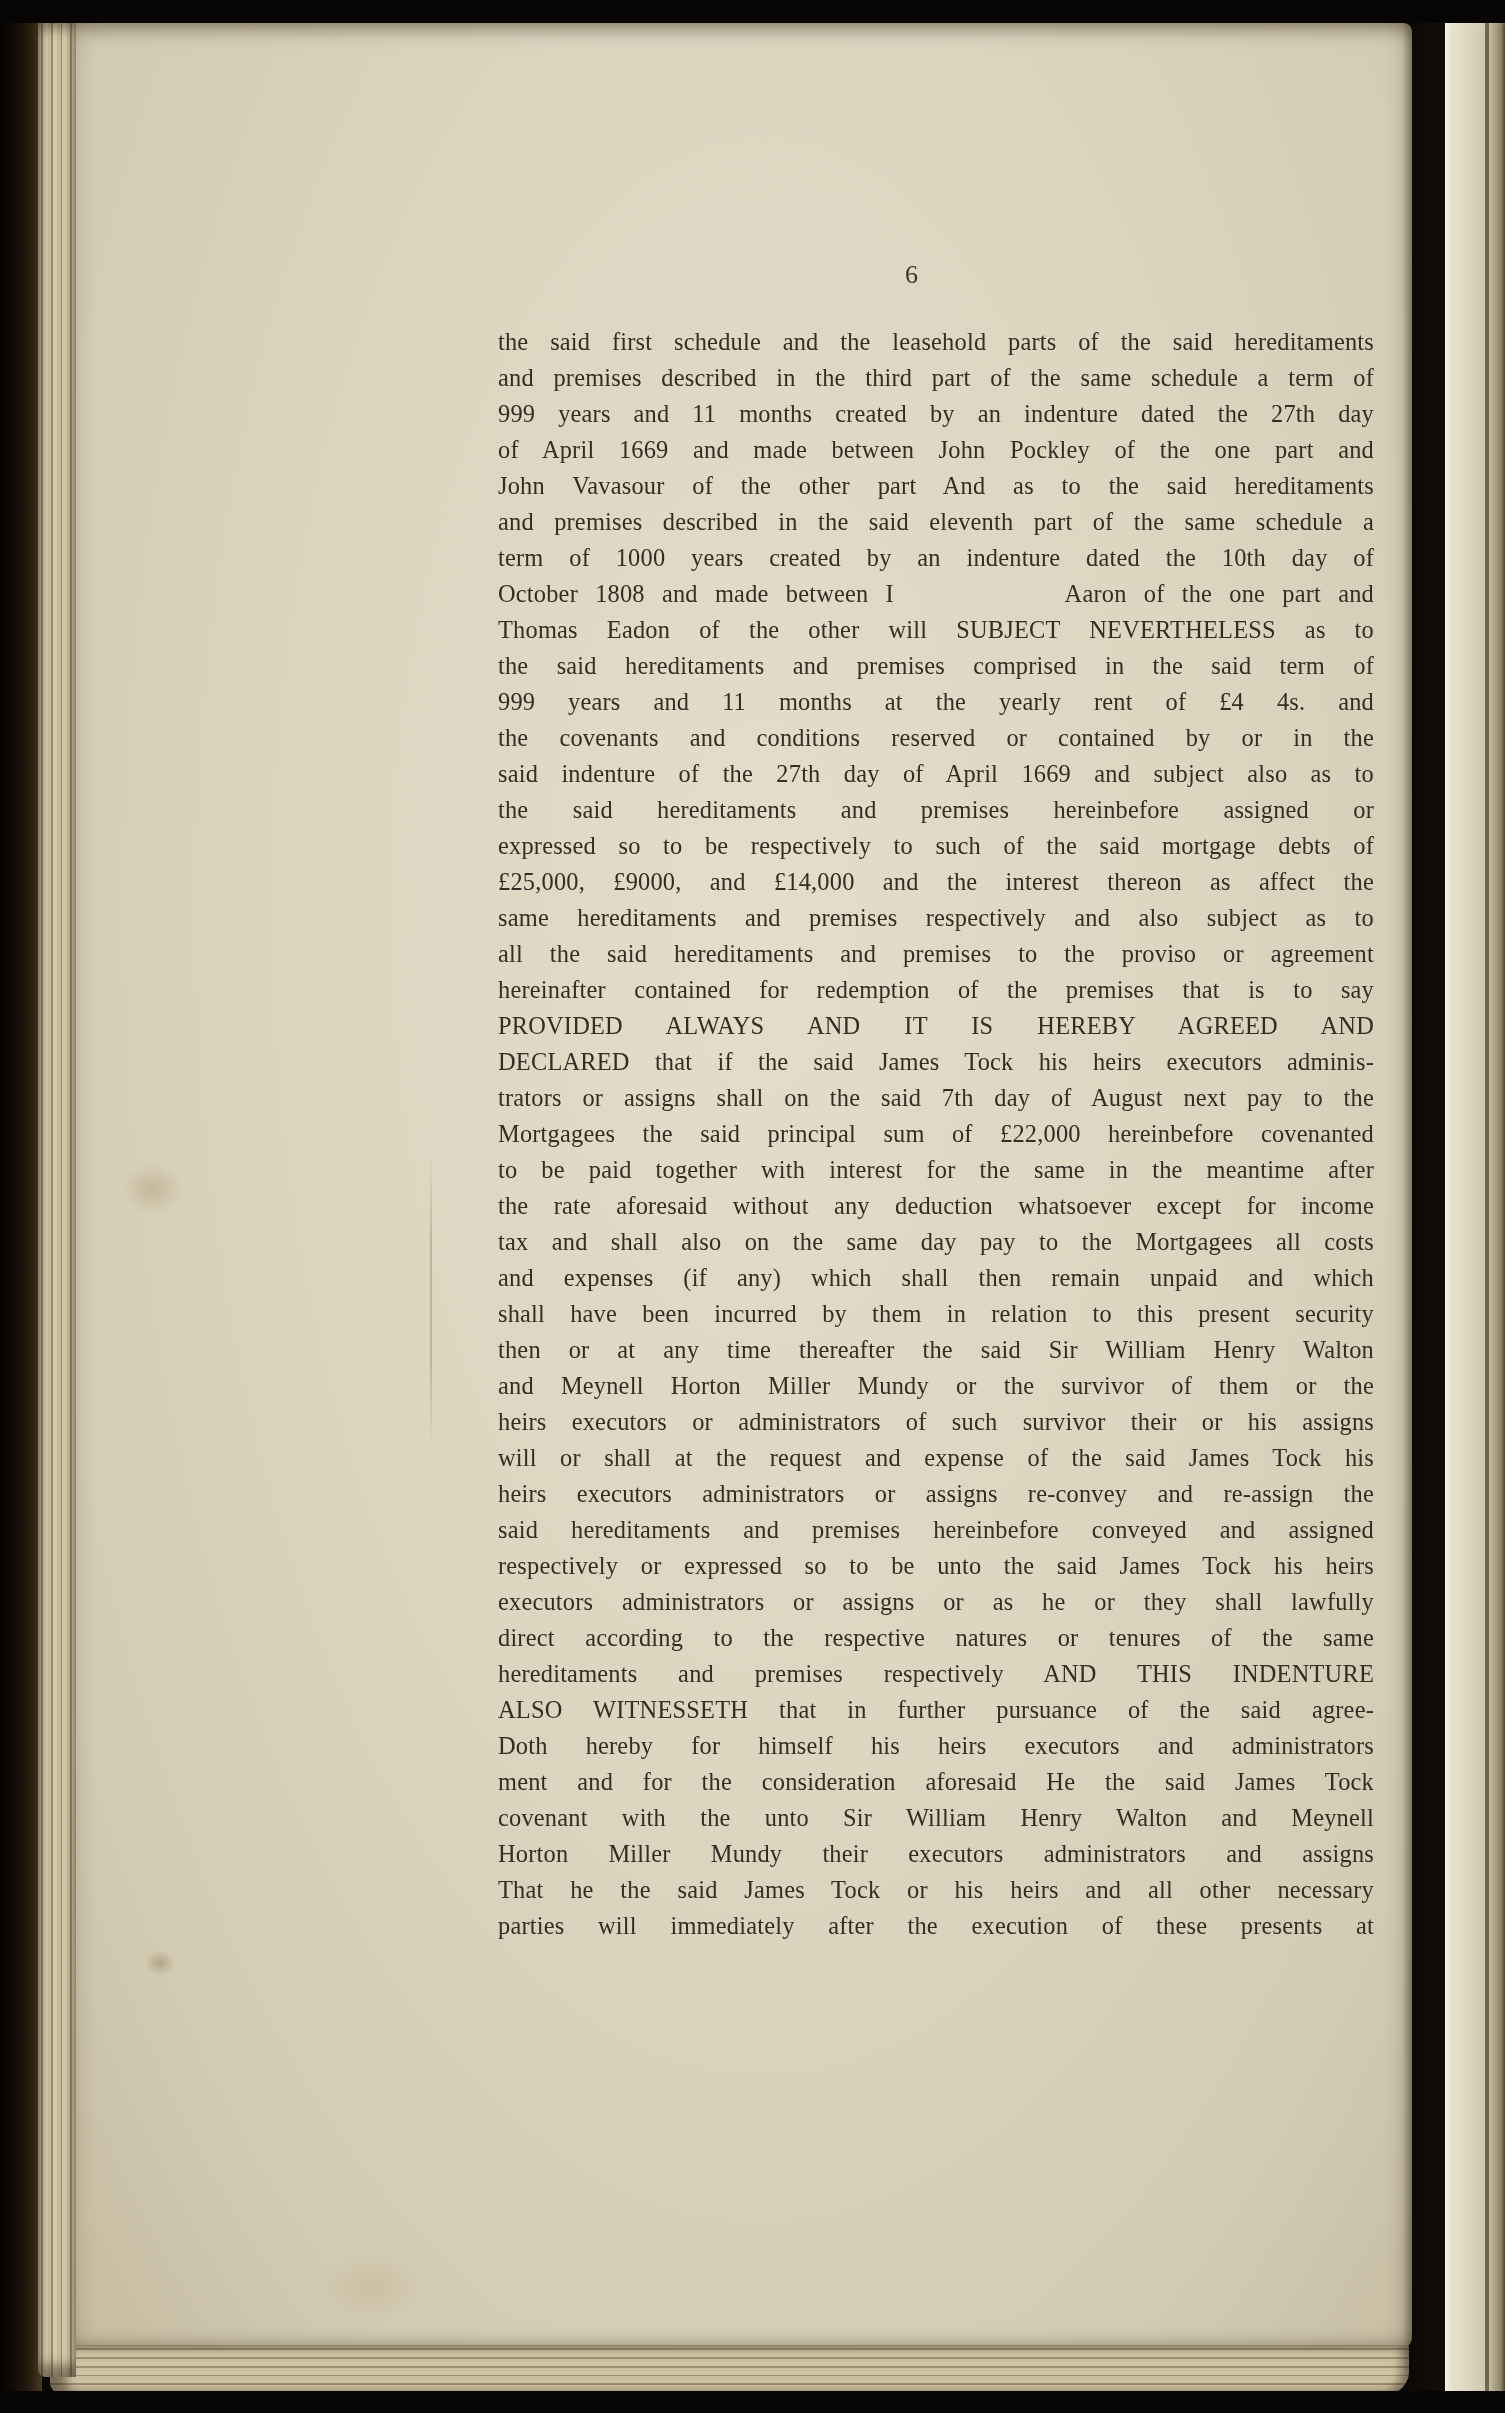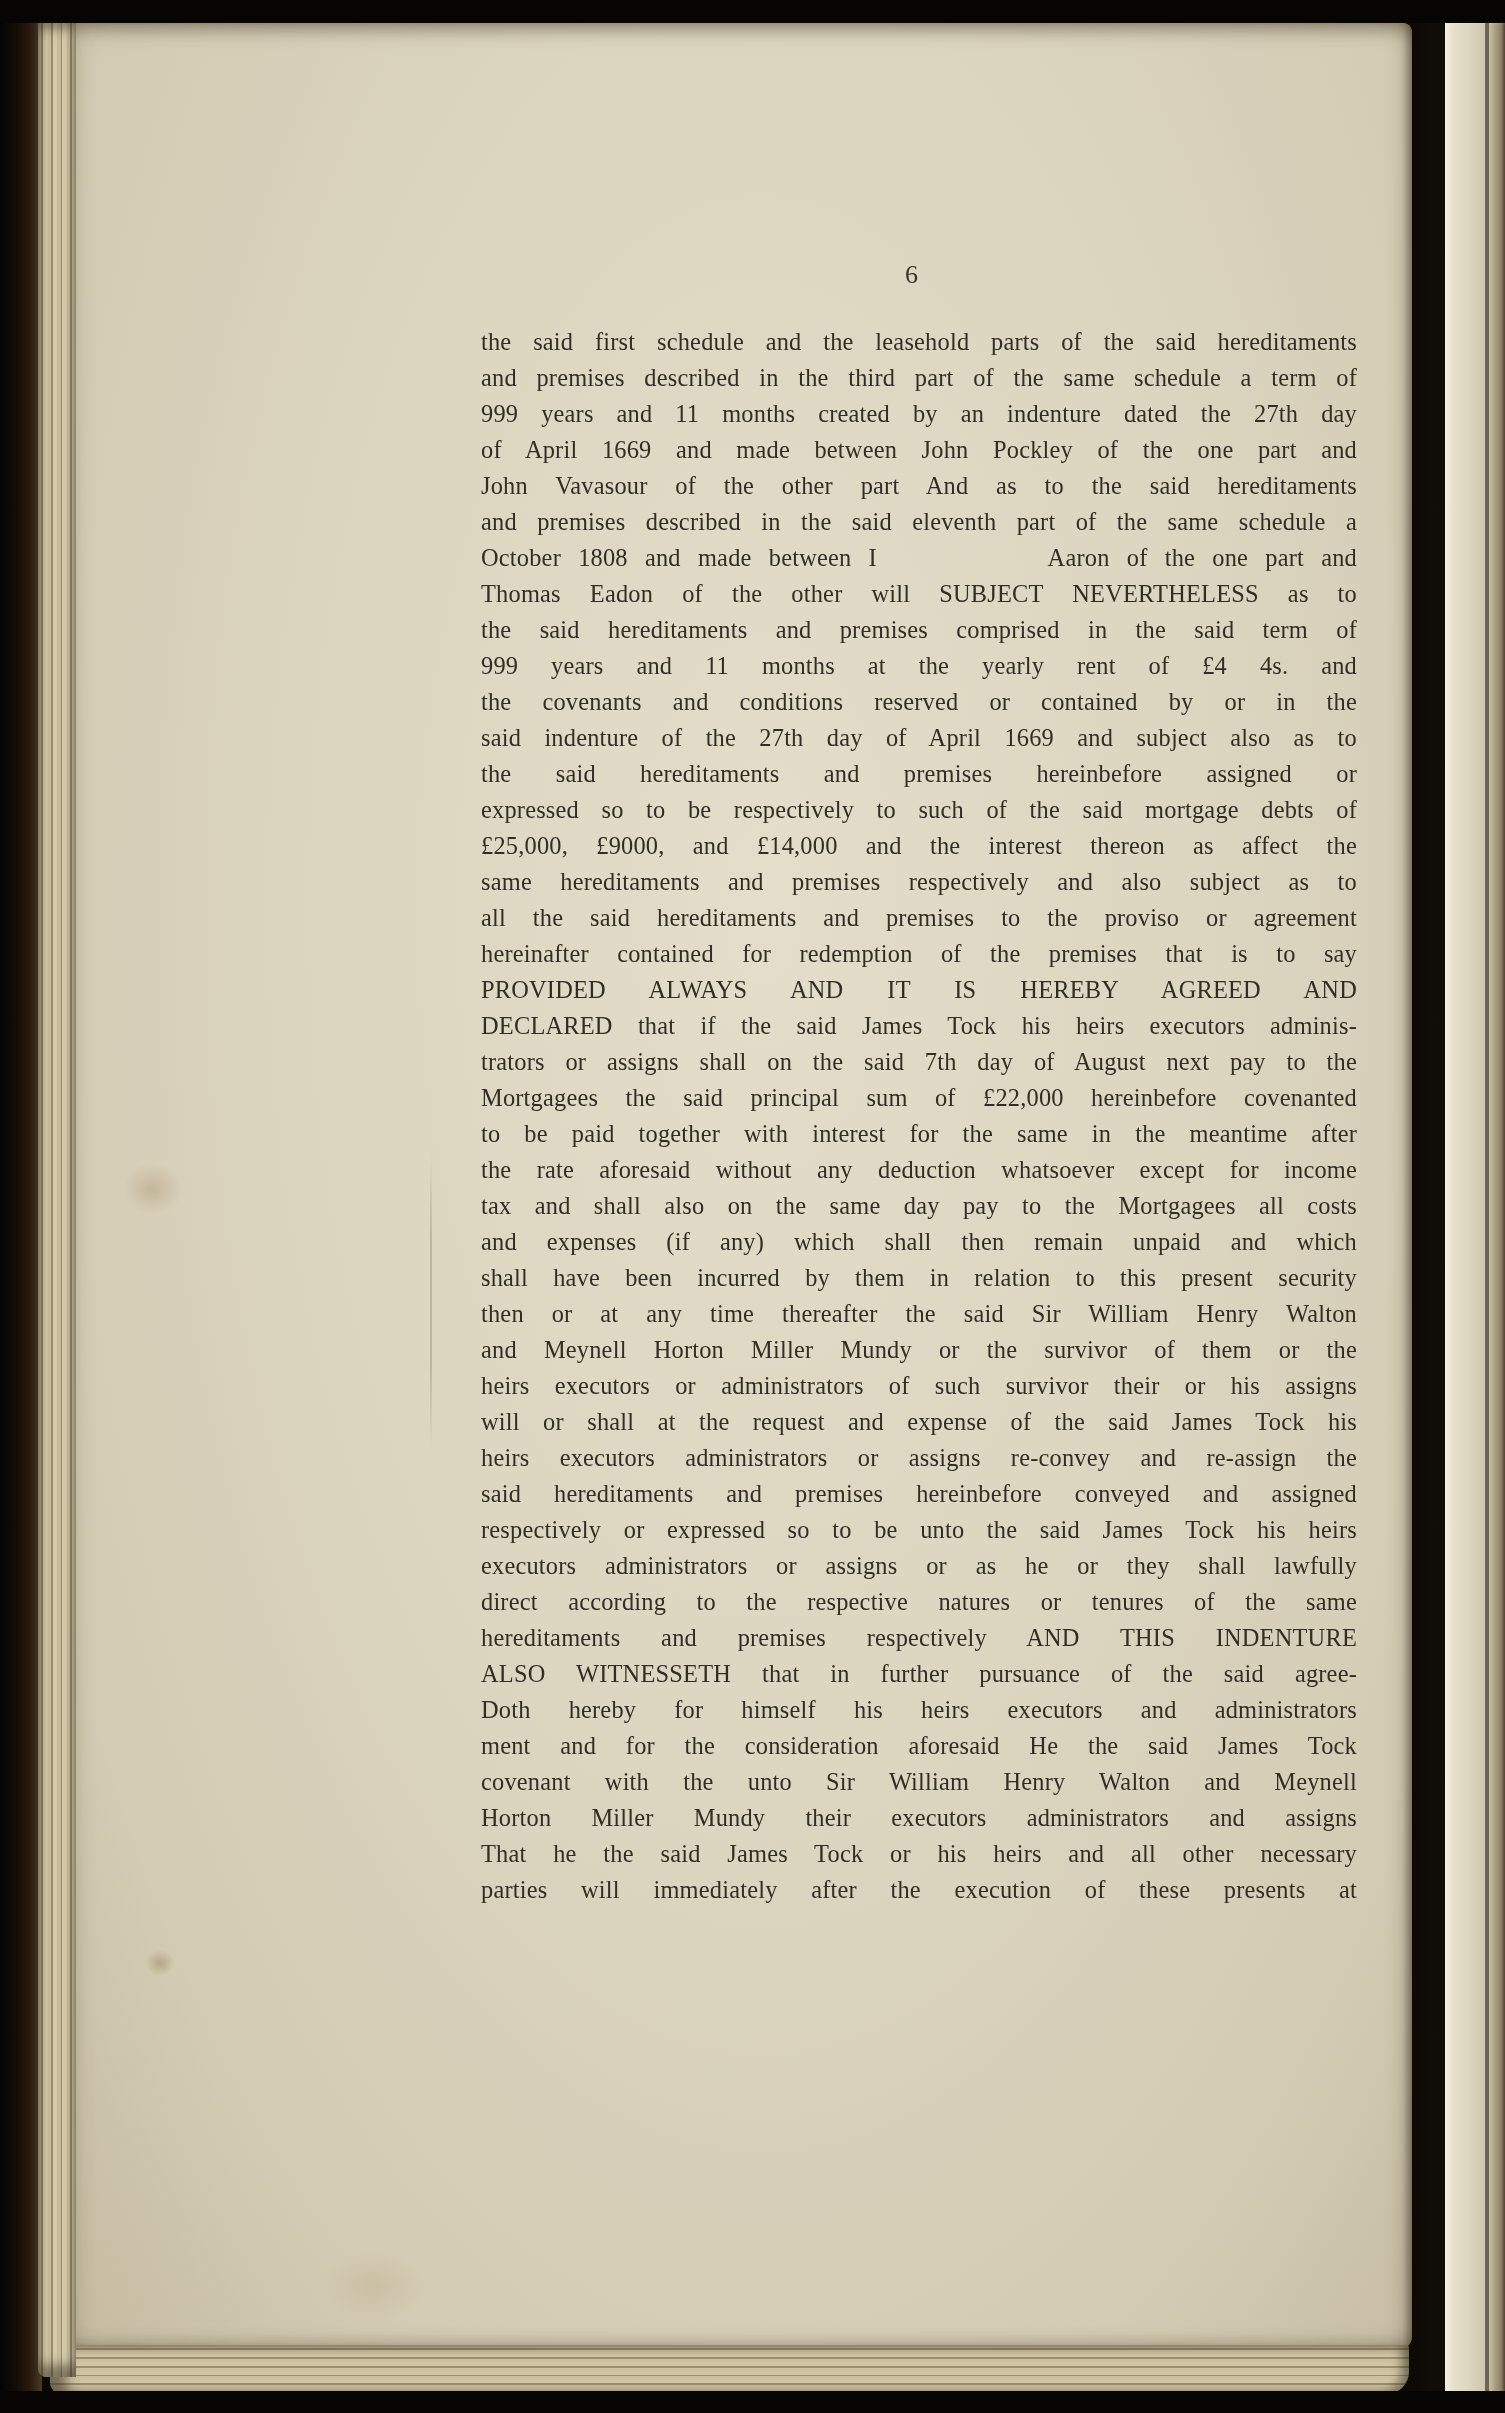--- a/index.html
+++ b/index.html
@@ -92,21 +92,21 @@
   }
 
   
   .page-number {
     position: absolute; left: 413px; top: 237px; width: 875px;
     text-align: center;
     font-size: 26px;
     color: #3a342c;
   }
   .text-block {
-    position: absolute; left: 420px; top: 301px; width: 876px;
+    position: absolute; left: 437px; top: 301px; width: 876px;
     color: #332d25;
   }
   .line {
     font-size: 24.4px;
     line-height: 36px;
     text-align: justify;
     text-align-last: justify;
     white-space: normal;
     letter-spacing: 0.2px;
   }
@@ -147,20 +147,21 @@
 
     <div class="page-number">6</div>
 
     <div class="text-block">
         <div class="line">the said first schedule and the leasehold parts of the said hereditaments</div>
         <div class="line">and premises described in the third part of the same schedule a term of</div>
         <div class="line">999 years and 11 months created by an indenture dated the 27th day</div>
         <div class="line">of April 1669 and made between John Pockley of the one part and</div>
         <div class="line">John Vavasour of the other part And as to the said hereditaments</div>
         <div class="line">and premises described in the said eleventh part of the same schedule a</div>
+        <div class="line">term of 1000 years created by an indenture dated the 10th day of</div>
         <div class="line">October 1808 and made between I&nbsp;&nbsp;&nbsp;&nbsp;&nbsp;&nbsp;&nbsp;&nbsp;&nbsp; Aaron of the one part and</div>
         <div class="line">Thomas Eadon of the other will SUBJECT NEVERTHELESS as to</div>
         <div class="line">the said hereditaments and premises comprised in the said term of</div>
         <div class="line">999 years and 11 months at the yearly rent of £4 4s. and</div>
         <div class="line">the covenants and conditions reserved or contained by or in the</div>
         <div class="line">said indenture of the 27th day of April 1669 and subject also as to</div>
         <div class="line">the said hereditaments and premises hereinbefore assigned or</div>
         <div class="line">expressed so to be respectively to such of the said mortgage debts of</div>
         <div class="line">£25,000, £9000, and £14,000 and the interest thereon as affect the</div>
         <div class="line">same hereditaments and premises respectively and also subject as to</div>

